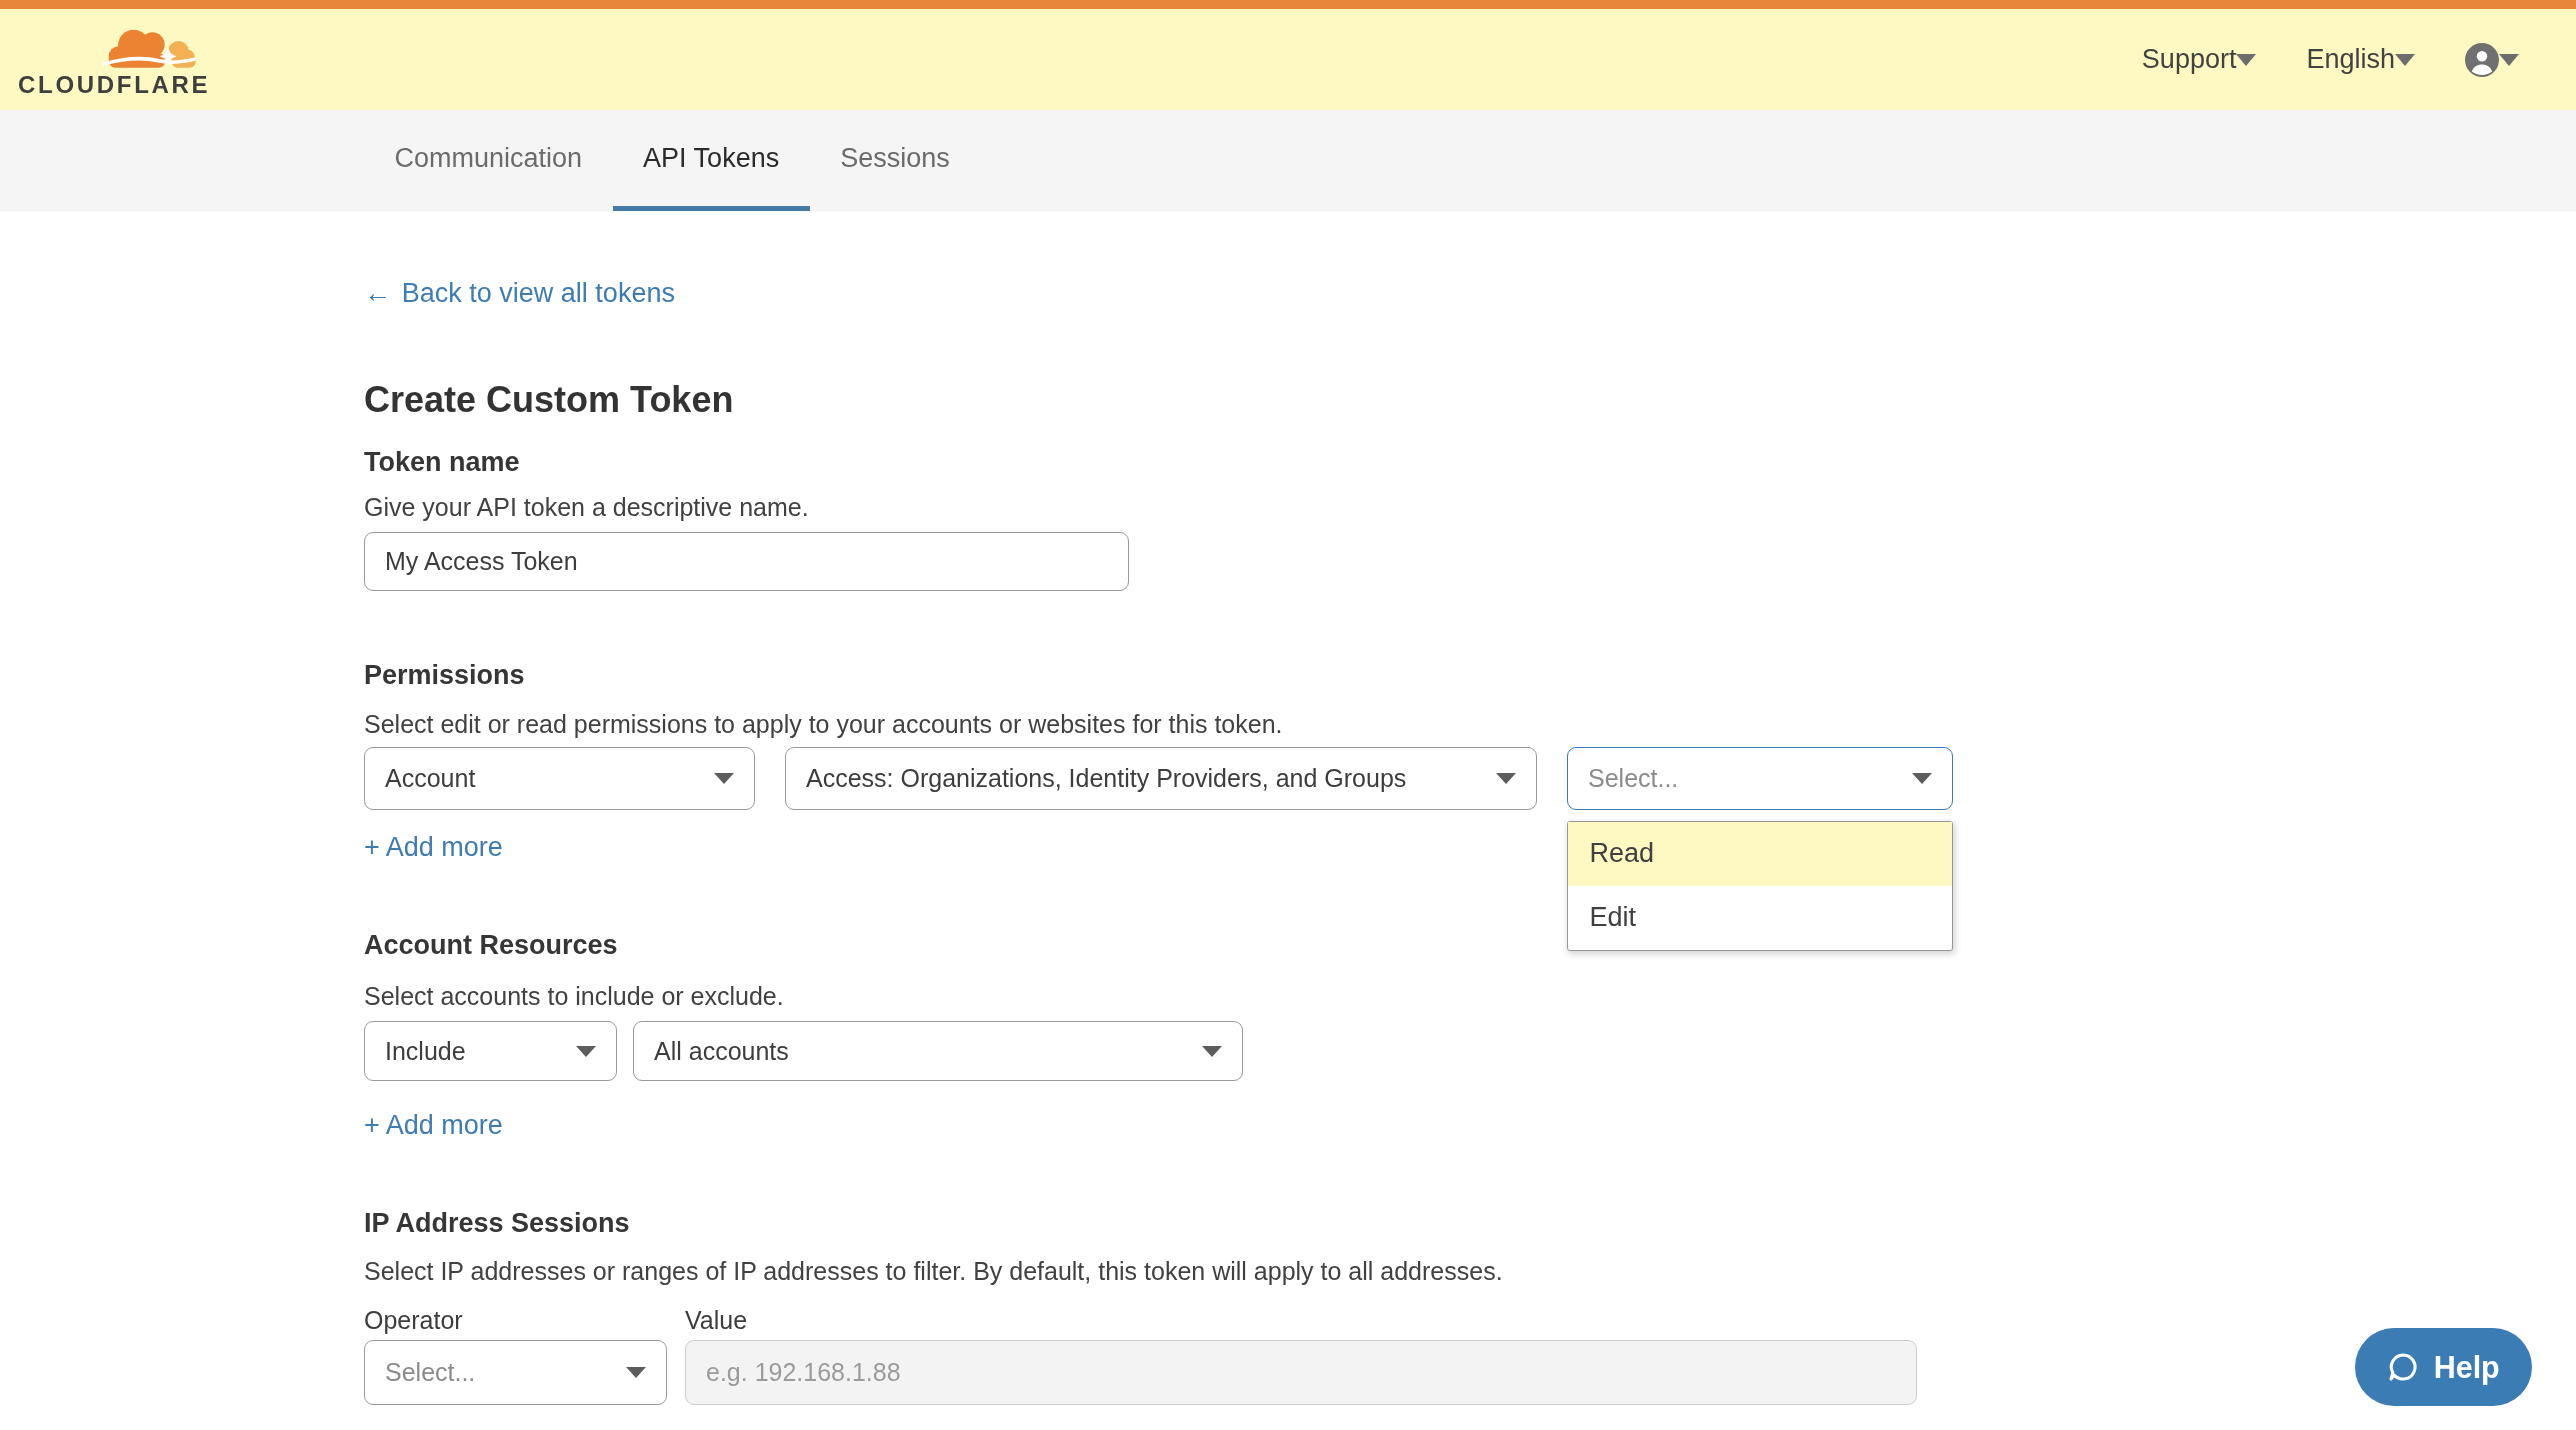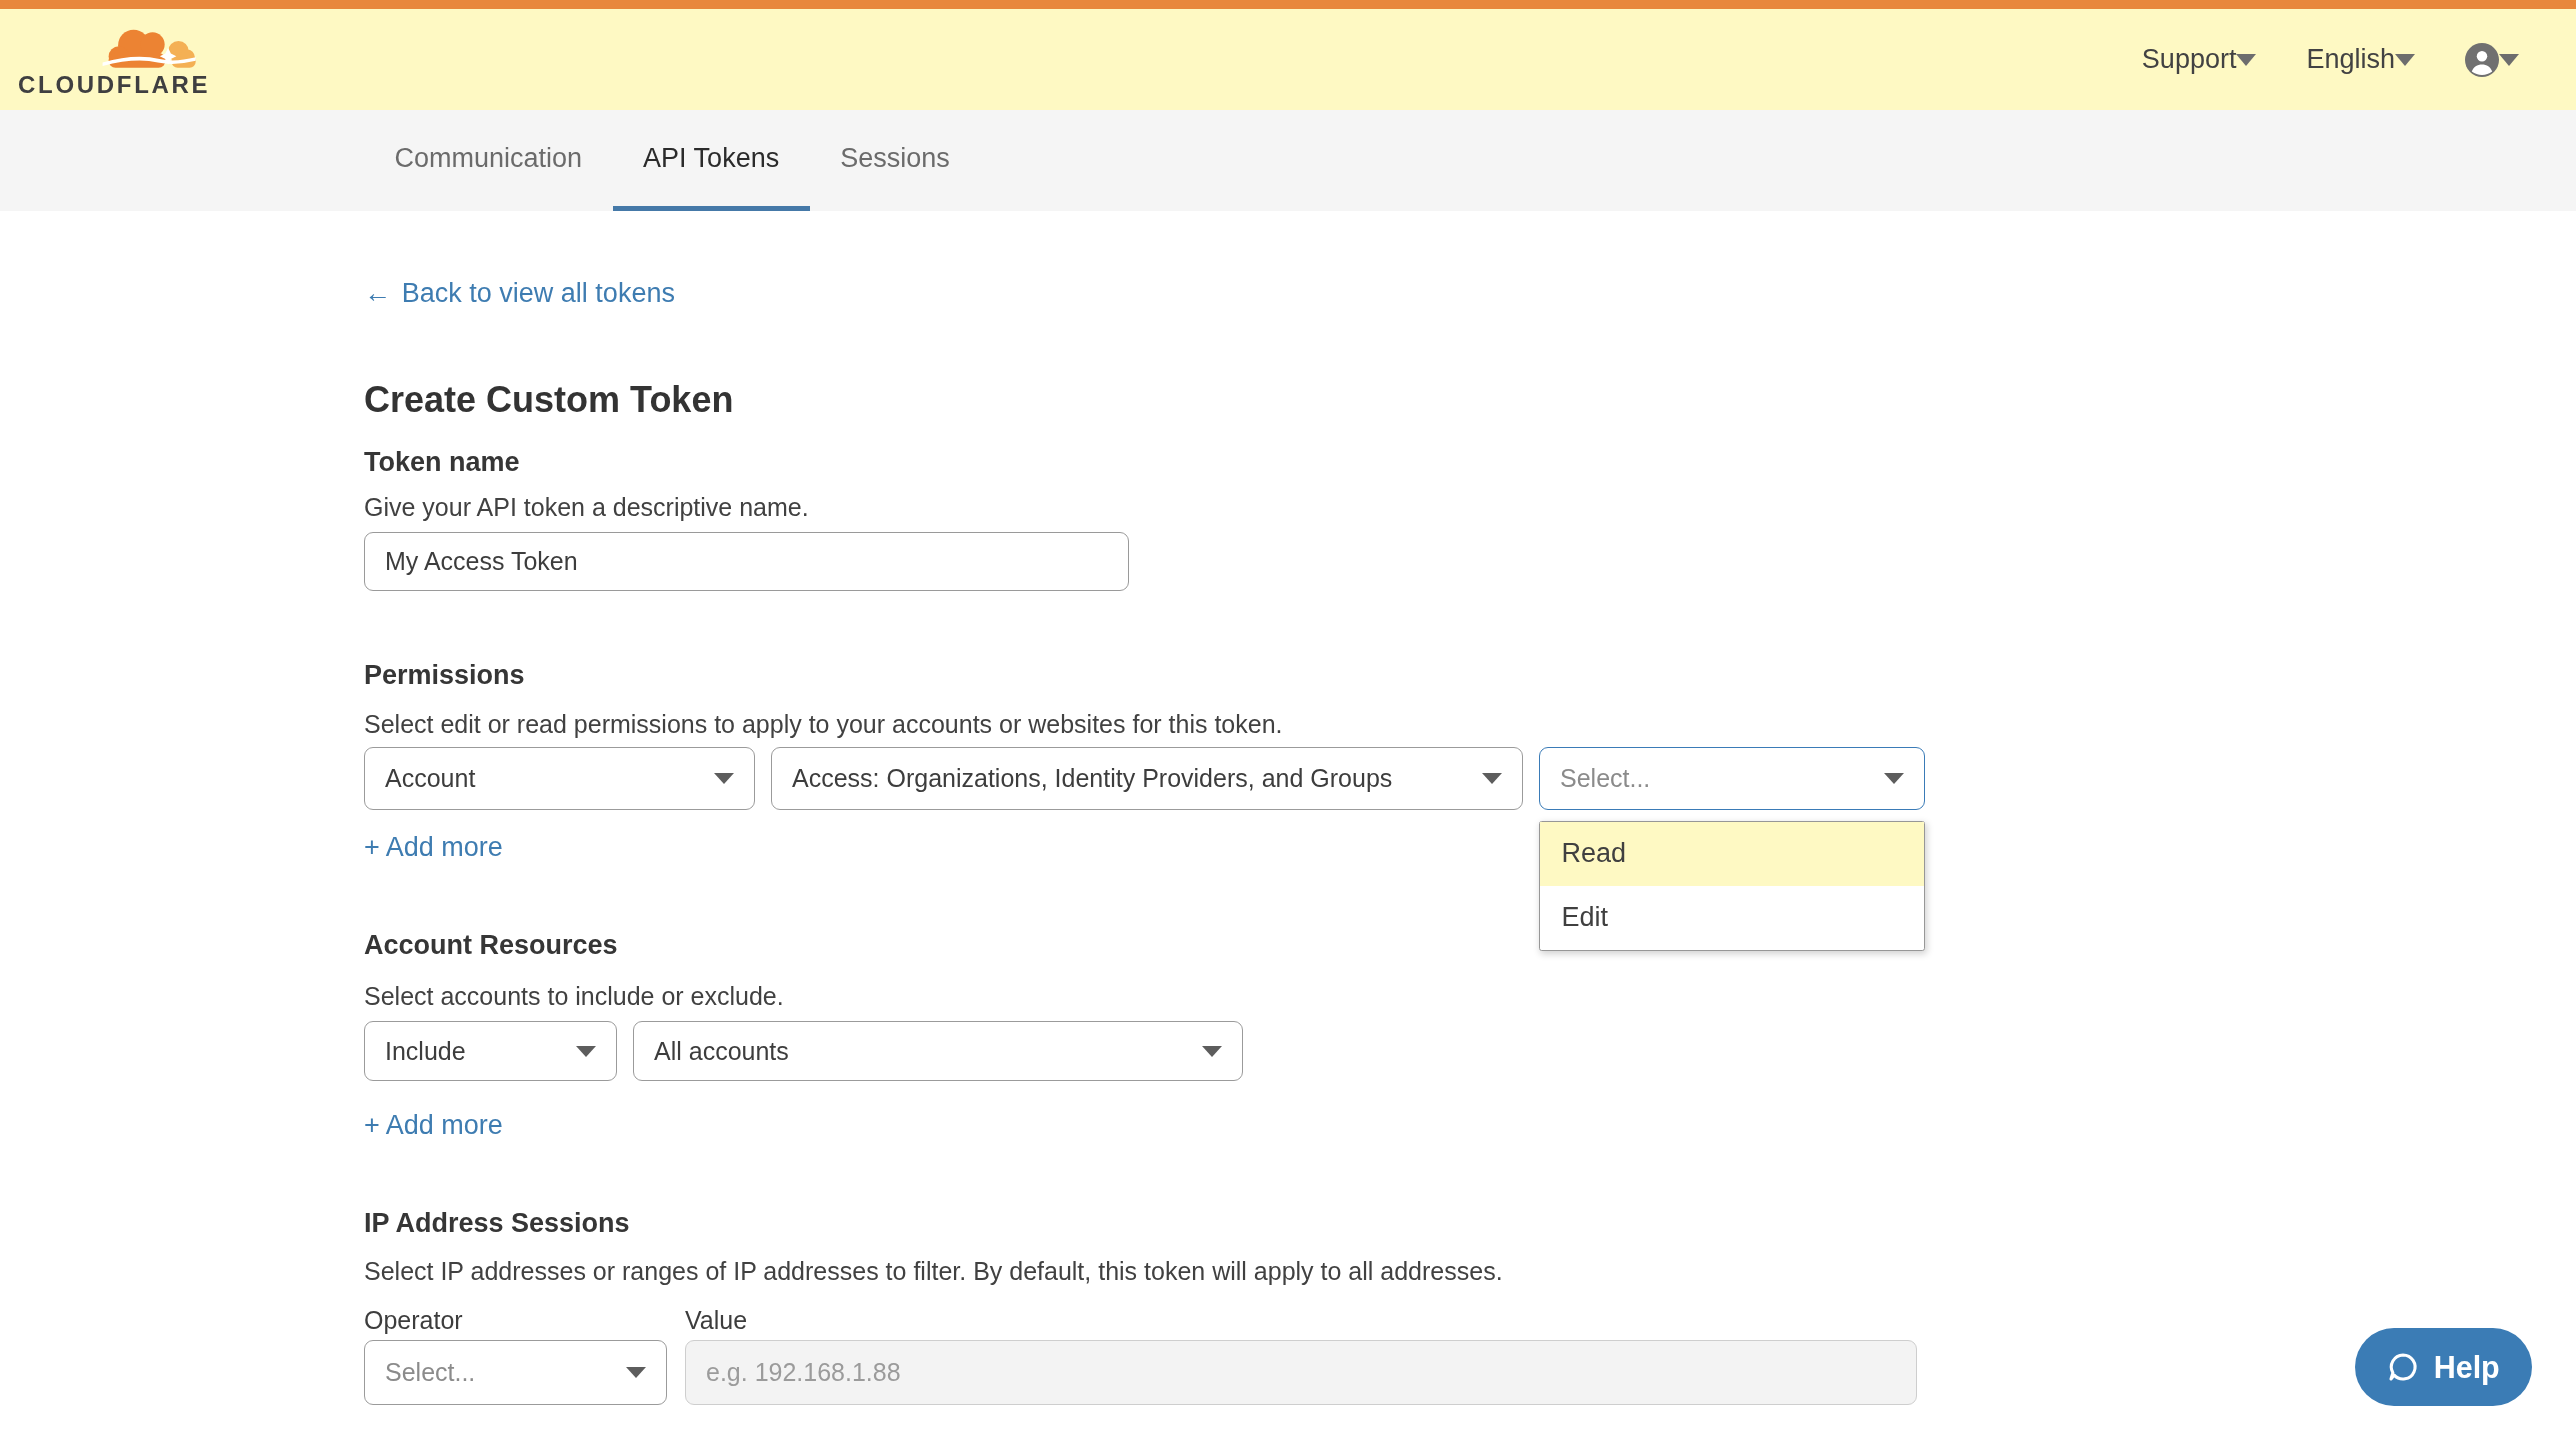--- a/index.html
+++ b/index.html
@@ -37,21 +37,21 @@
 
   .mt-tokname { margin-top:27px; }
   .mt-tokdesc { margin-top:16px; }
 
   .text-input { margin-top:10px; width:765px; height:59px; border:1.8px solid #9a9a9a; border-radius:9px;
     font-size:25px; color:#3d3d3d; padding:2px 20px; background:#fff; outline:none;
     font-family:"Liberation Sans", sans-serif; display:block; }
 
   .mt-perm { margin-top:69px; }
   .mt-permdesc { margin-top:19px; }
-  .dd-row { margin-top:8px; display:flex; gap:16px; align-items:flex-start;text-align:center; }
+  .dd-row { margin-top:8px; display:flex; gap:30px; align-items:flex-start;text-align:center; }
 
   .dropdown { height:63px; background:#fff; border:1.8px solid #9b9b9b; border-radius:9px;
     display:flex; align-items:center; justify-content:space-between; padding:0 20px;
     font-size:25px; color:#3d3d3d; cursor:pointer; }
   .dropdown .placeholder { color:#8b8b8b; }
   .w-scope { width:391px; }
   .w-group { width:752px; }
   .w-access { width:386px; }
   .w-include { width:253px;justify-content:space-between; }
   .w-accounts { width:610px; }

